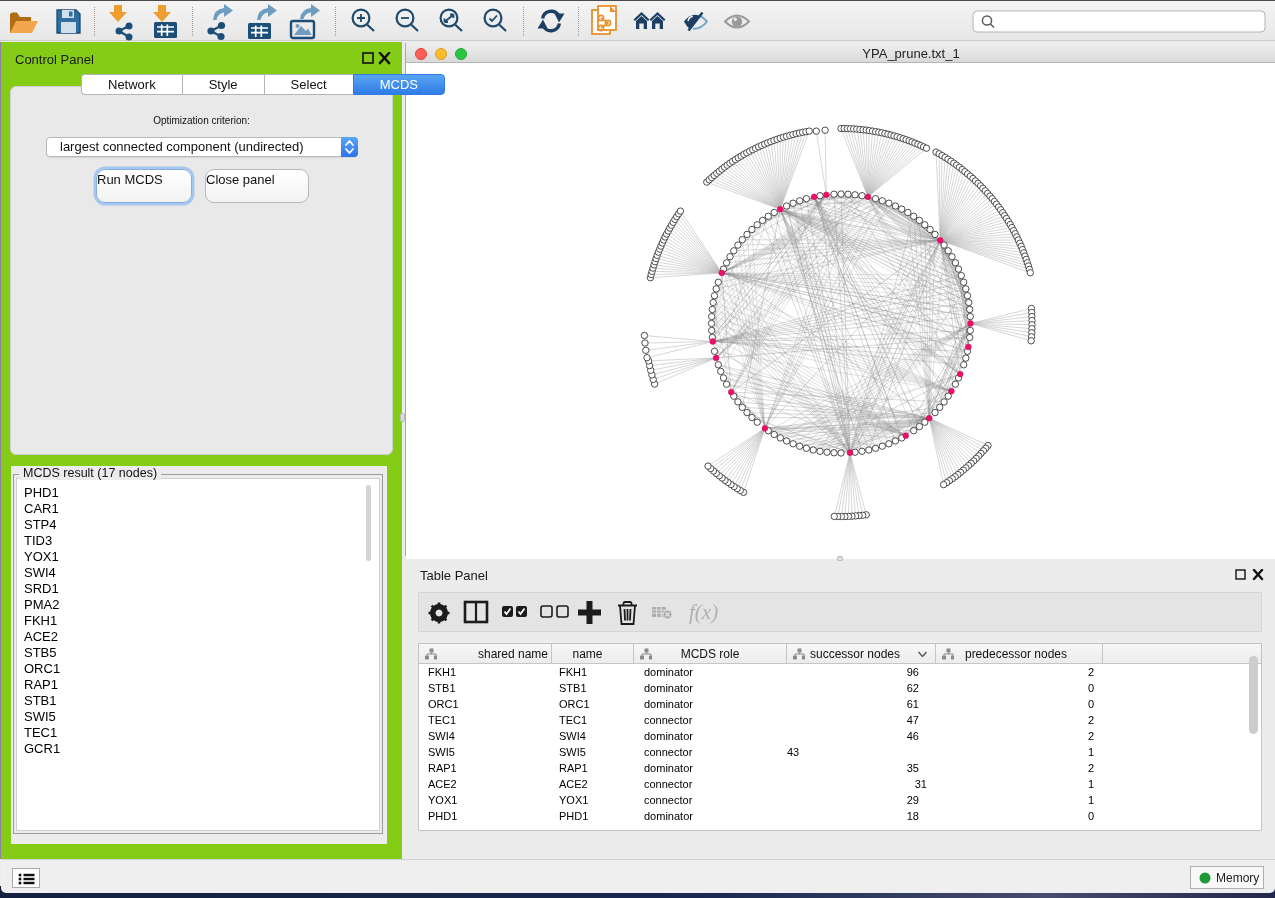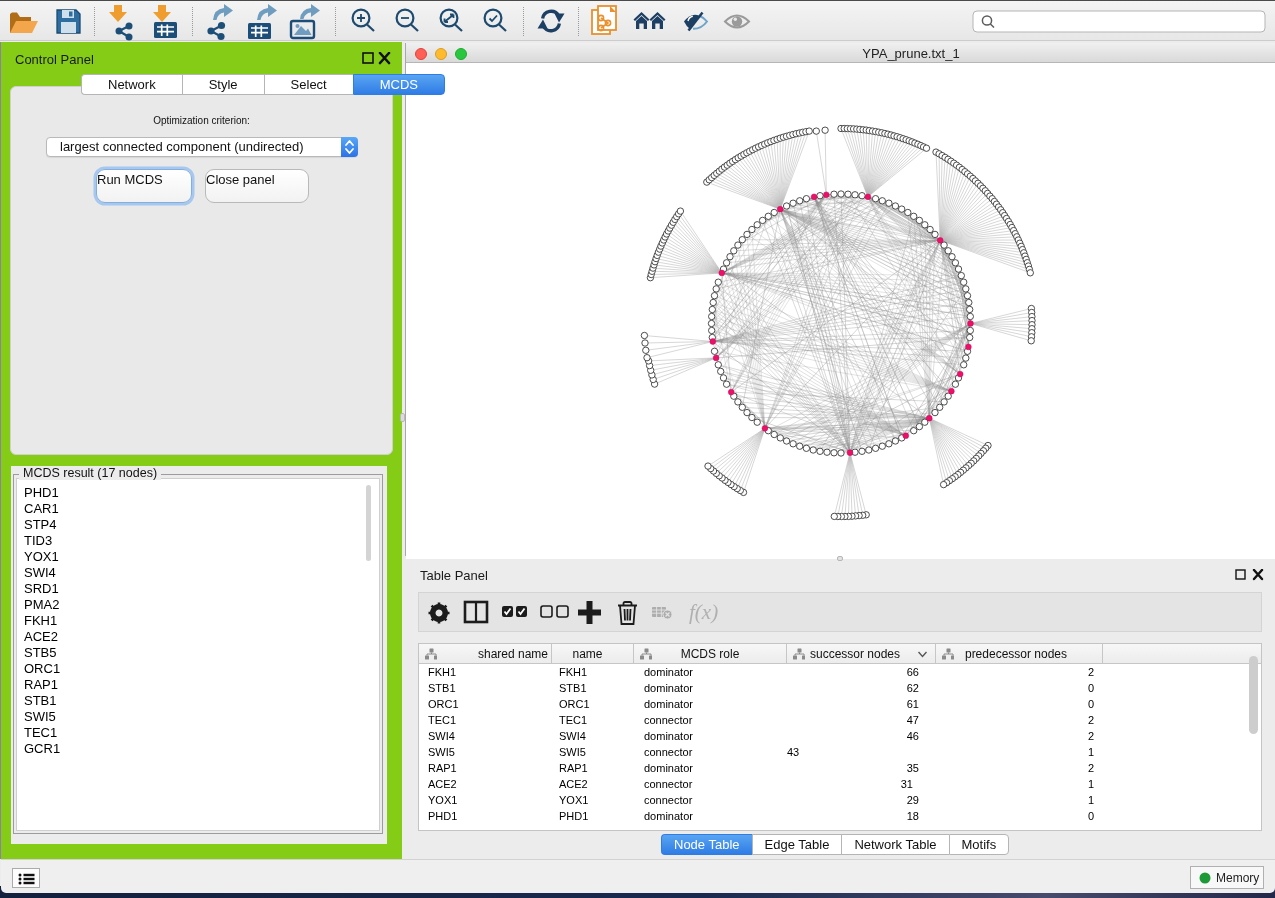--- a/index.html
+++ b/index.html
@@ -1240,21 +1240,21 @@
               <path d="M6.5 4.5 V6 M2 7.5 V6 H11 V7.5" stroke="#8a8a8a" fill="none"></path>
             </g>
           </svg>
         <div class="hlabel" style="left:-3px">predecessor nodes</div>
       </div>
     </div>
     <div class="trow" style="top:20px">
         <span style="left:9px">FKH1</span>
         <span style="left:140px">FKH1</span>
         <span style="left:225px">dominator</span>
-        <span style="left:368px;width:132px;text-align:right">66</span>
+        <span style="left:368px;width:132px;text-align:right">96</span>
         <span style="left:517px;width:158px;text-align:right">2</span>
       </div>
     <div class="trow" style="top:36px">
         <span style="left:9px">STB1</span>
         <span style="left:140px">STB1</span>
         <span style="left:225px">dominator</span>
         <span style="left:368px;width:132px;text-align:right">62</span>
         <span style="left:517px;width:158px;text-align:right">0</span>
       </div>
     <div class="trow" style="top:52px">
@@ -1289,44 +1289,38 @@
         <span style="left:9px">RAP1</span>
         <span style="left:140px">RAP1</span>
         <span style="left:225px">dominator</span>
         <span style="left:368px;width:132px;text-align:right">35</span>
         <span style="left:517px;width:158px;text-align:right">2</span>
       </div>
     <div class="trow" style="top:132px">
         <span style="left:9px">ACE2</span>
         <span style="left:140px">ACE2</span>
         <span style="left:225px">connector</span>
-        <span style="left:362px;width:132px;text-align:right">31</span>
+        <span style="left:376px;width:132px;text-align:right">31</span>
         <span style="left:517px;width:158px;text-align:right">1</span>
       </div>
     <div class="trow" style="top:148px">
         <span style="left:9px">YOX1</span>
         <span style="left:140px">YOX1</span>
         <span style="left:225px">connector</span>
         <span style="left:368px;width:132px;text-align:right">29</span>
         <span style="left:517px;width:158px;text-align:right">1</span>
       </div>
     <div class="trow" style="top:164px">
         <span style="left:9px">PHD1</span>
         <span style="left:140px">PHD1</span>
         <span style="left:225px">dominator</span>
         <span style="left:368px;width:132px;text-align:right">18</span>
         <span style="left:517px;width:158px;text-align:right">0</span>
       </div>
     <div id="tscroll"></div>
-  </div>
-  <div id="btabs">
-    <div class="tab sel" style="padding:0 12px">Node Table</div>
-    <div class="tab" style="padding:0 12px">Edge Table</div>
-    <div class="tab" style="padding:0 12px">Network Table</div>
-    <div class="tab" style="padding:0 12px">Motifs</div>
   </div>
 </div>
 <div id="statusbar" class="abs">
   <div id="listbtn">
       <svg width="26" height="18" style="position:absolute;left:1px;top:1px">
         <g fill="#111">
           <circle cx="6" cy="5" r="1.5"></circle>
           <circle cx="6" cy="9" r="1.5"></circle>
           <circle cx="6" cy="13" r="1.5"></circle>
           <rect x="9.5" y="3.8" width="11" height="2.4"></rect>

